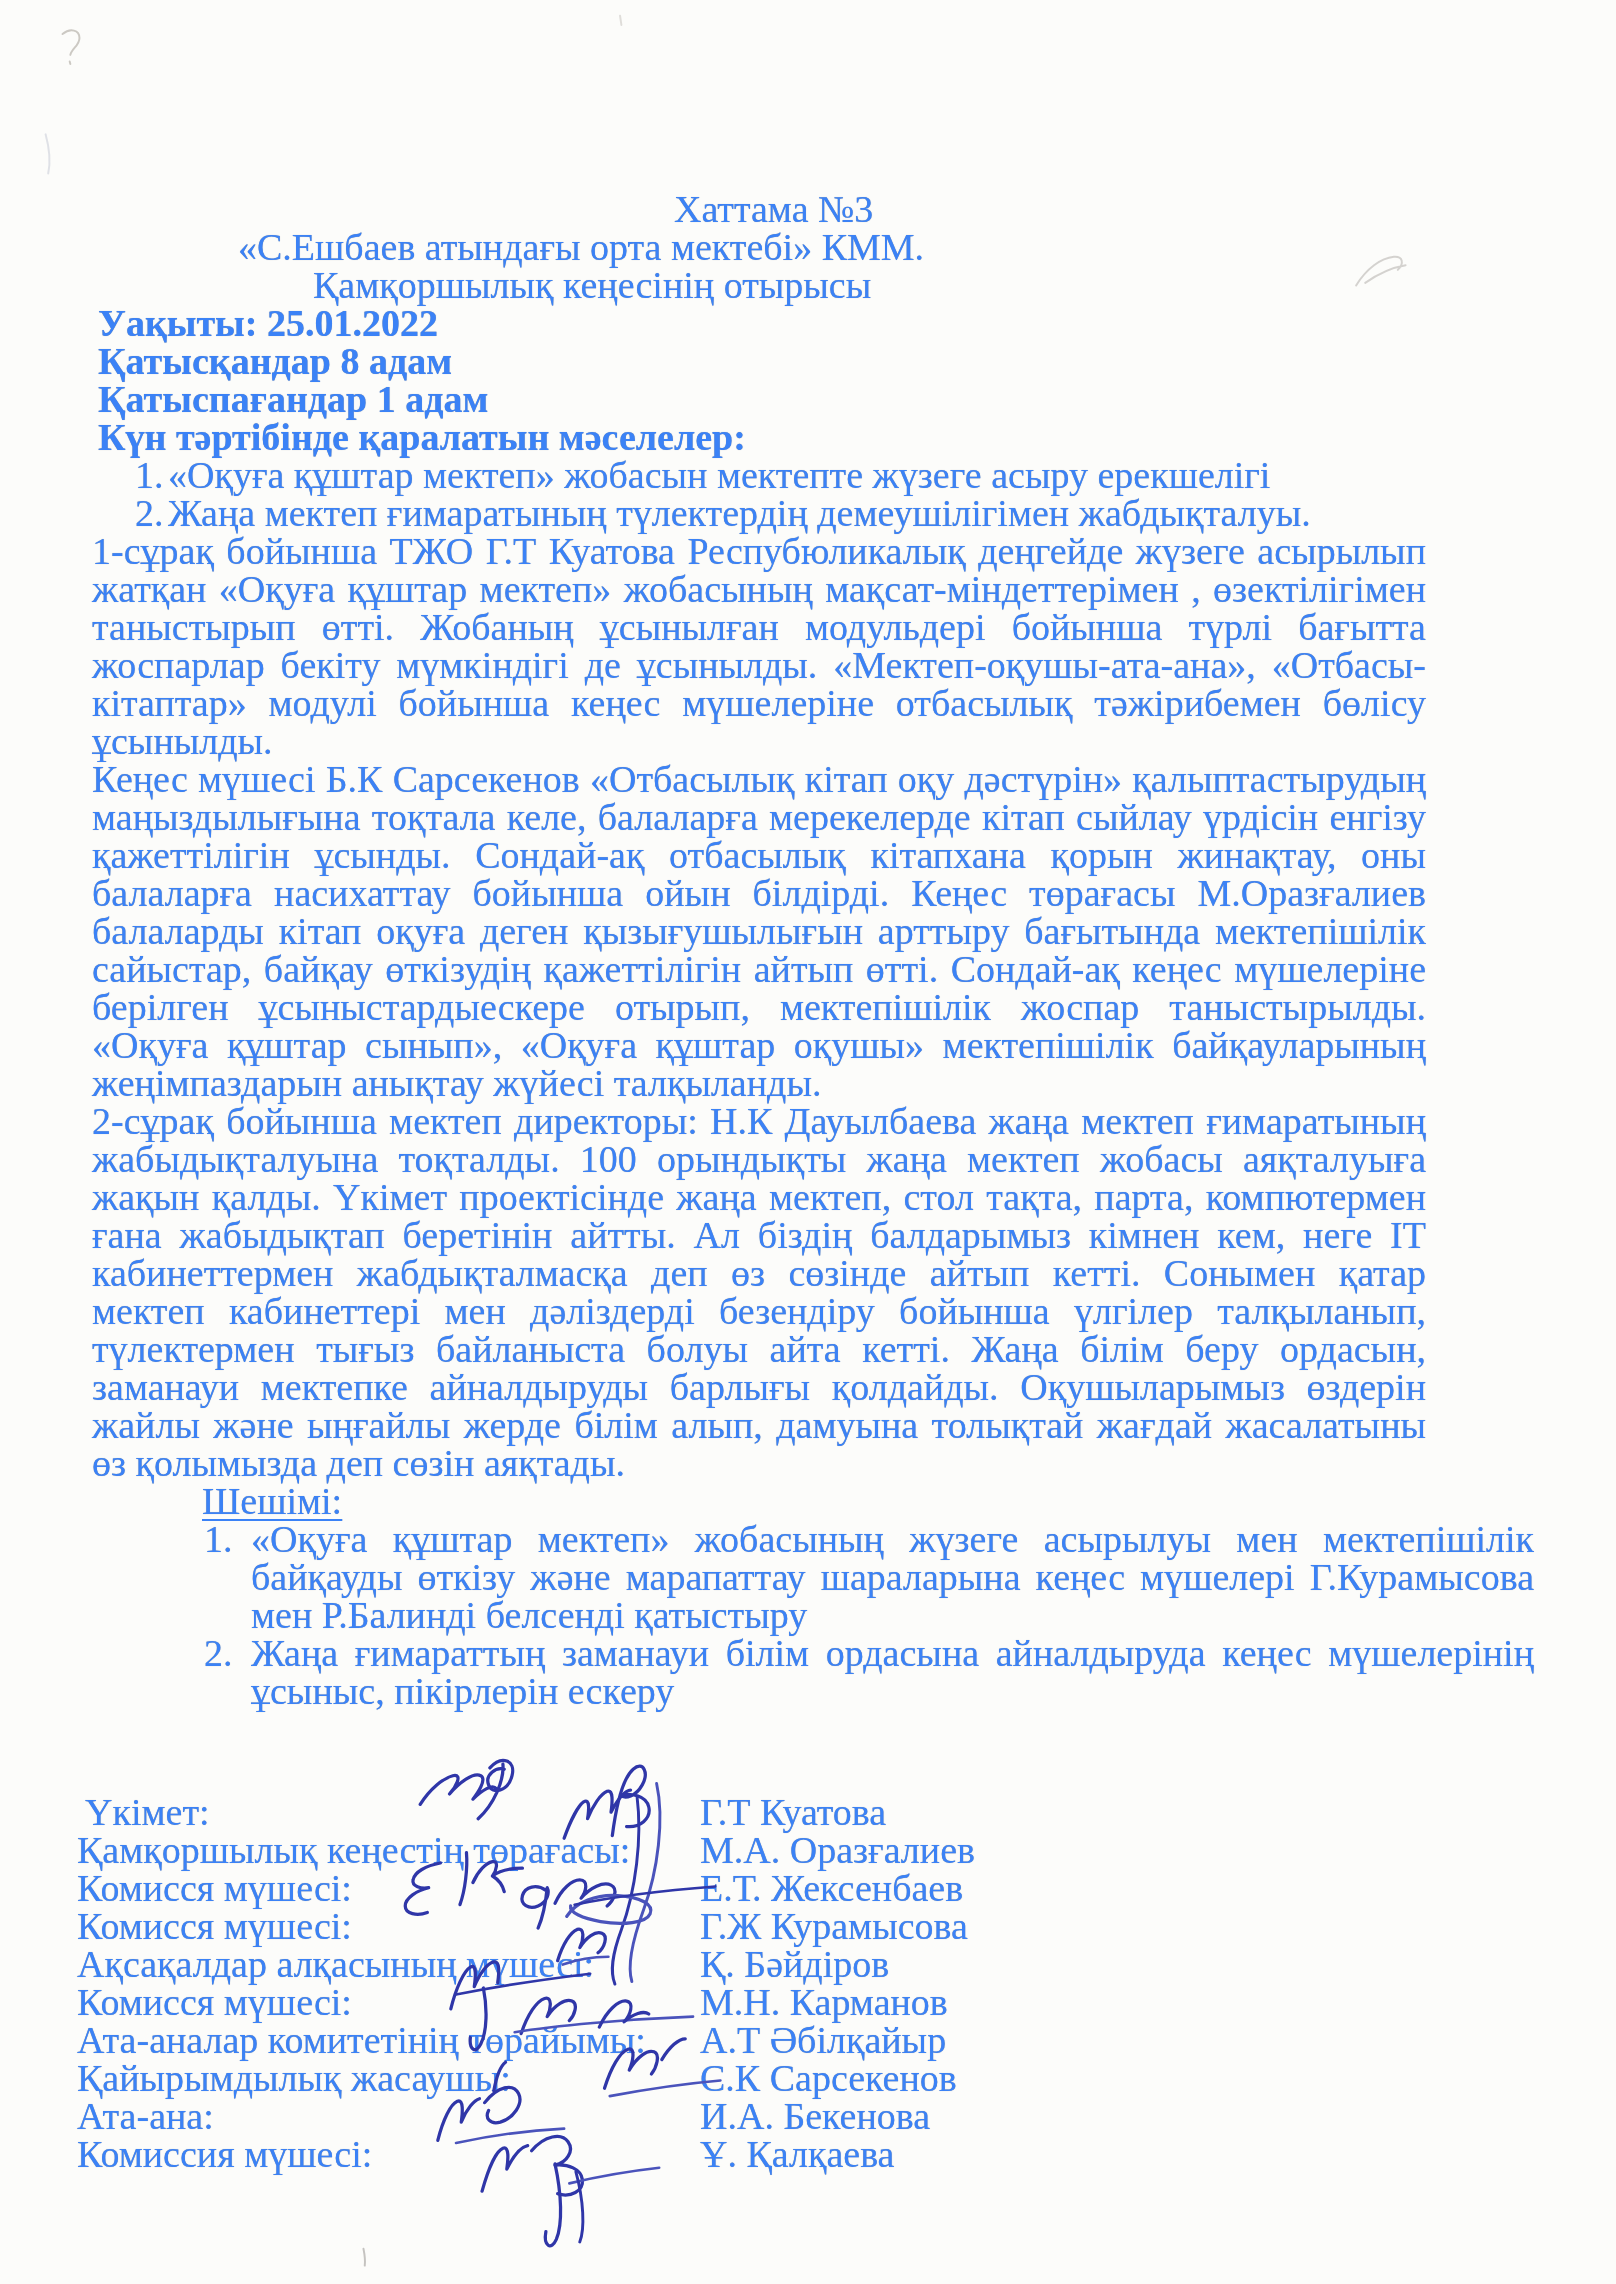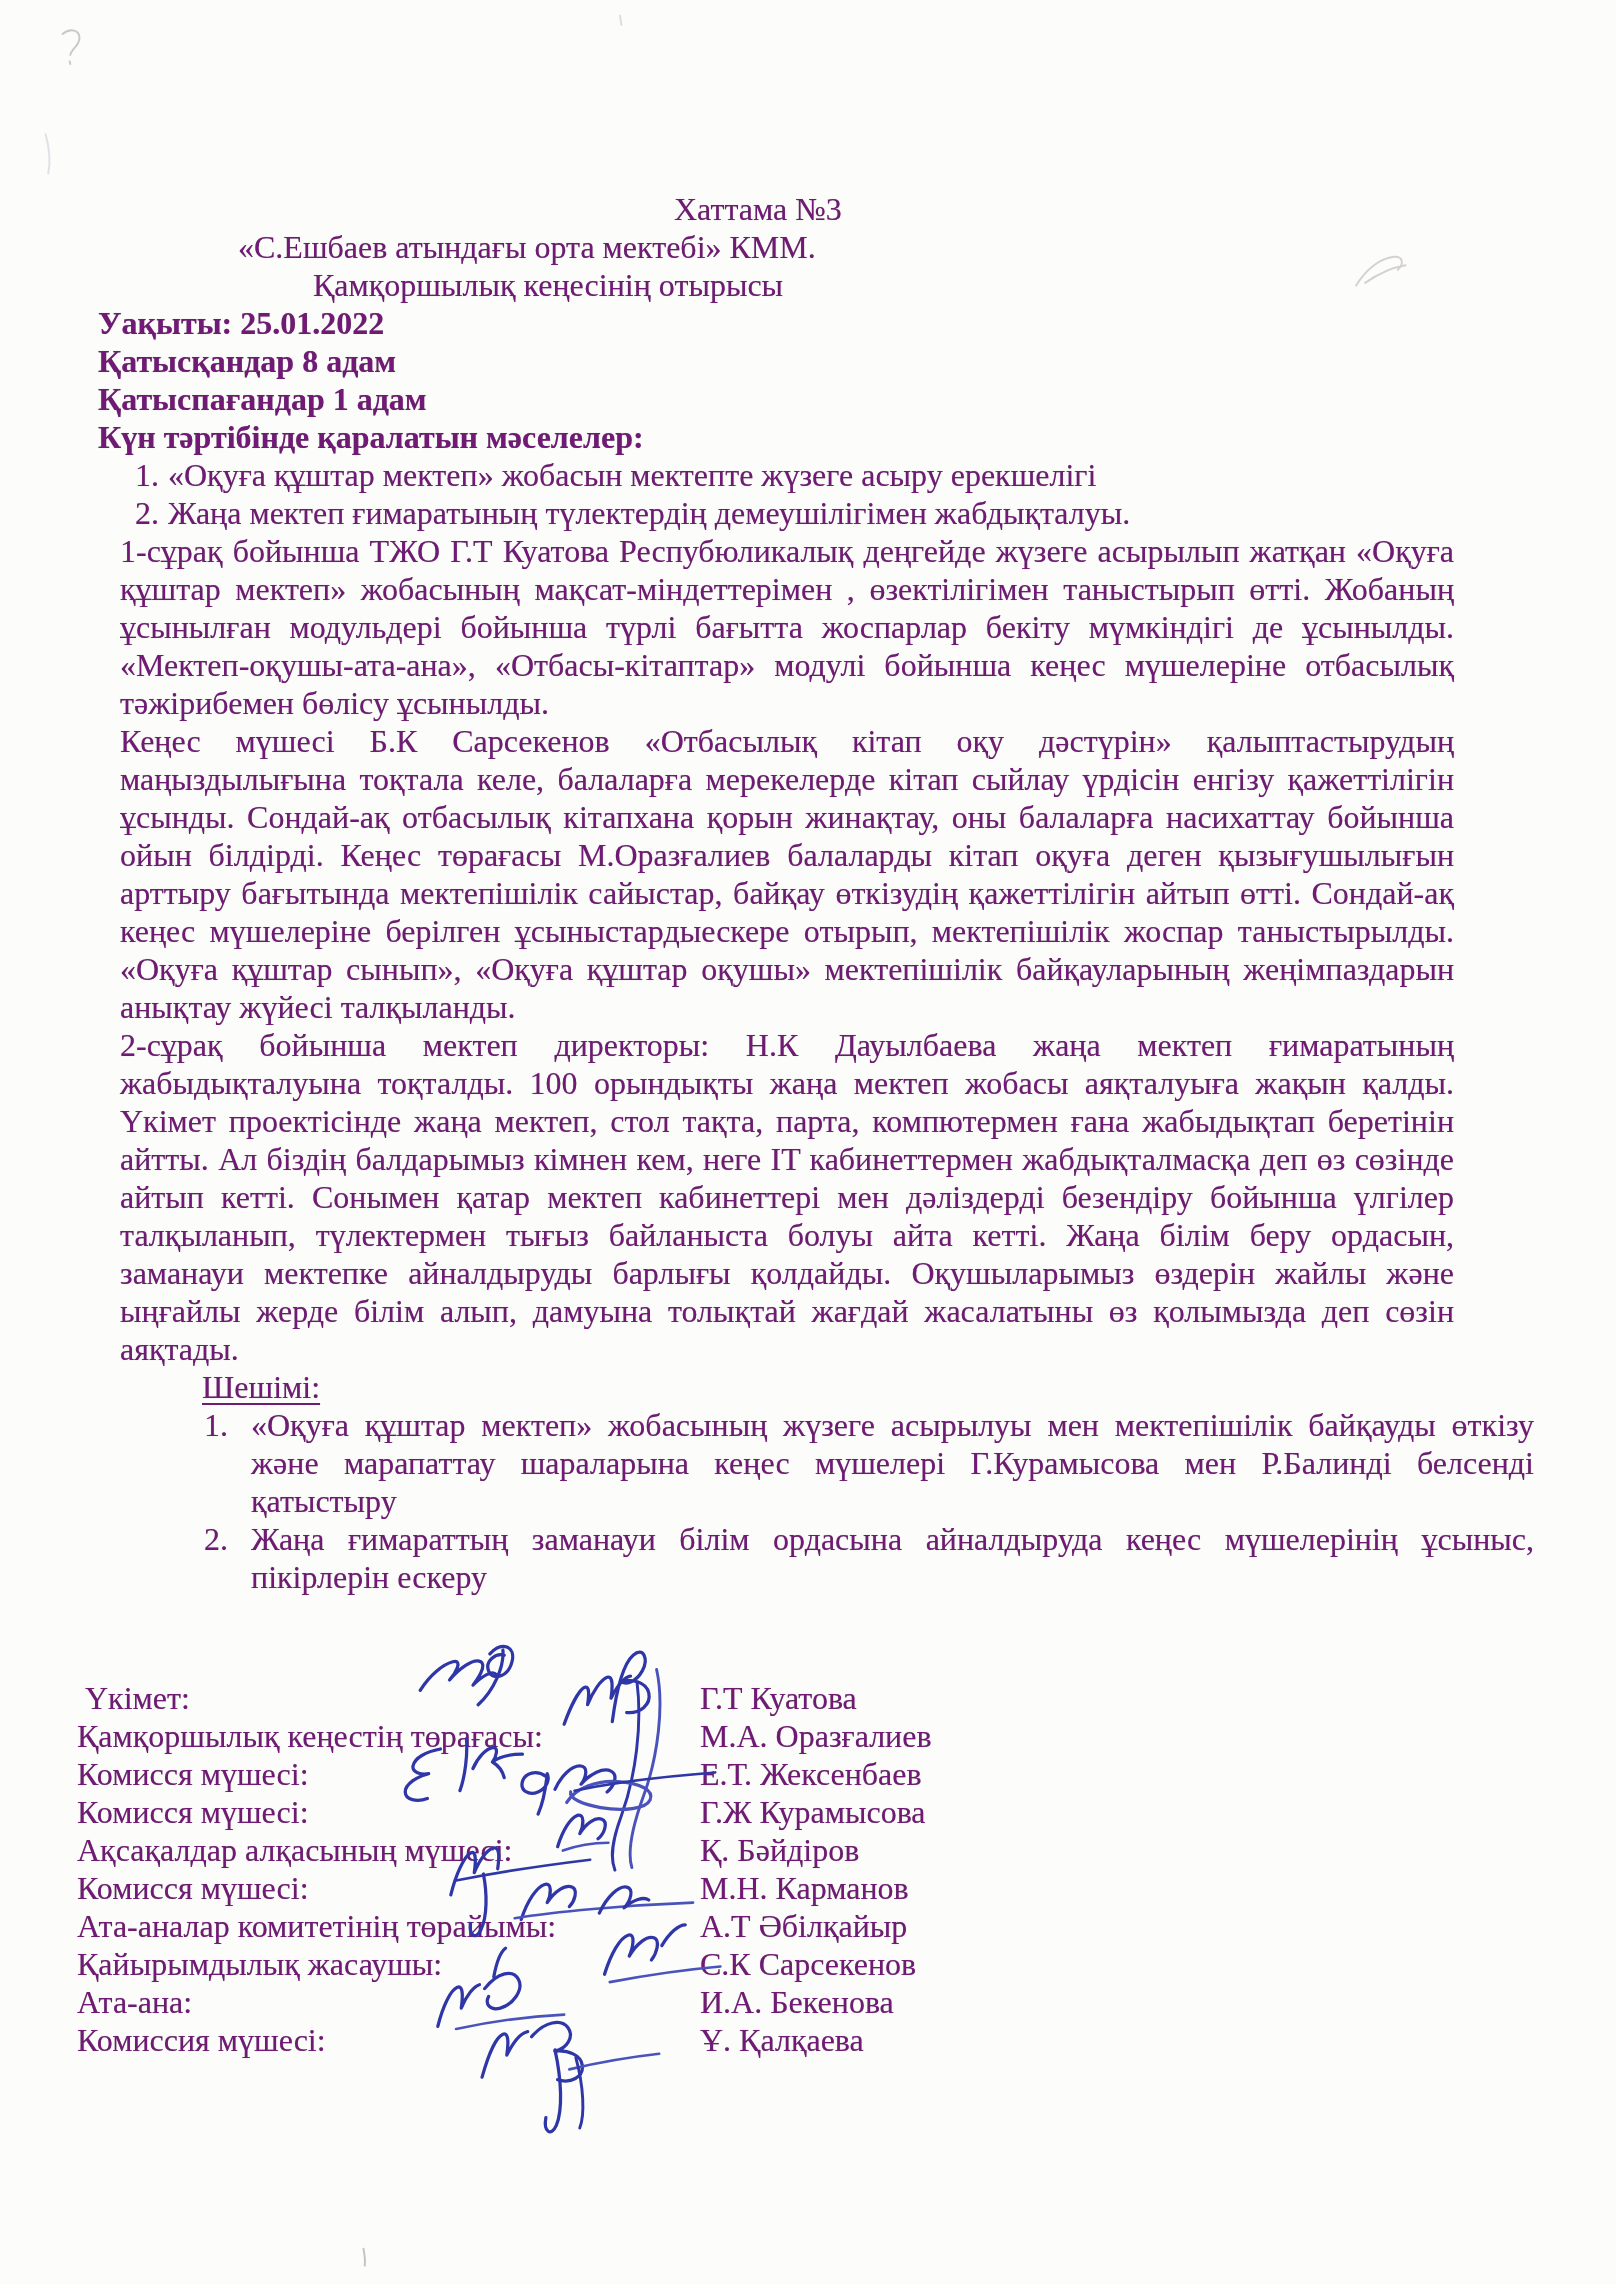--- a/index.html
+++ b/index.html
@@ -6,35 +6,35 @@
     margin: 0; padding: 0;
     width: 1616px; height: 2284px;
     background: #fbfbf9;
     overflow: hidden;
   }
   .page {
     position: relative;
     width: 1616px; height: 2284px;
     background: #fcfcfa;
     font-family: "Liberation Serif", "DejaVu Serif", serif;
-    font-size: 32px;
+    font-size: 38px;
     line-height: 38px;
-    color: #701a75;
+    color: #3b82f6;
     text-shadow: 0 0 0.7px rgba(25,25,25,0.45);
   }
   .content { position: absolute; top: 0; left: 0; width: 1616px; padding-top: 190px; }
   .line { white-space: nowrap; }
   .doc-title   { margin-left: 674px; }
   .org-line    { margin-left: 238px; }
   .meeting-line{ margin-left: 313px; }
   .meta-line   { margin-left: 98px; font-weight: bold; }
   .agenda-row    { display: flex; margin-left: 135px; }
   .agenda-row .num { width: 33px; flex: 0 0 33px; }
   .para {
-    margin-left: 120px; width: 1334px;
+    margin-left: 92px; width: 1334px;
     text-align: justify;
   }
   .decision-heading {
     margin-left: 202px;
     text-decoration: underline;
     text-decoration-thickness: 2px;
     text-underline-offset: 4.6px;
   }
   .decision-row { display: flex; margin-left: 204px; width: 1330px; }
   .decision-row .num { width: 47px; flex: 0 0 47px; }

